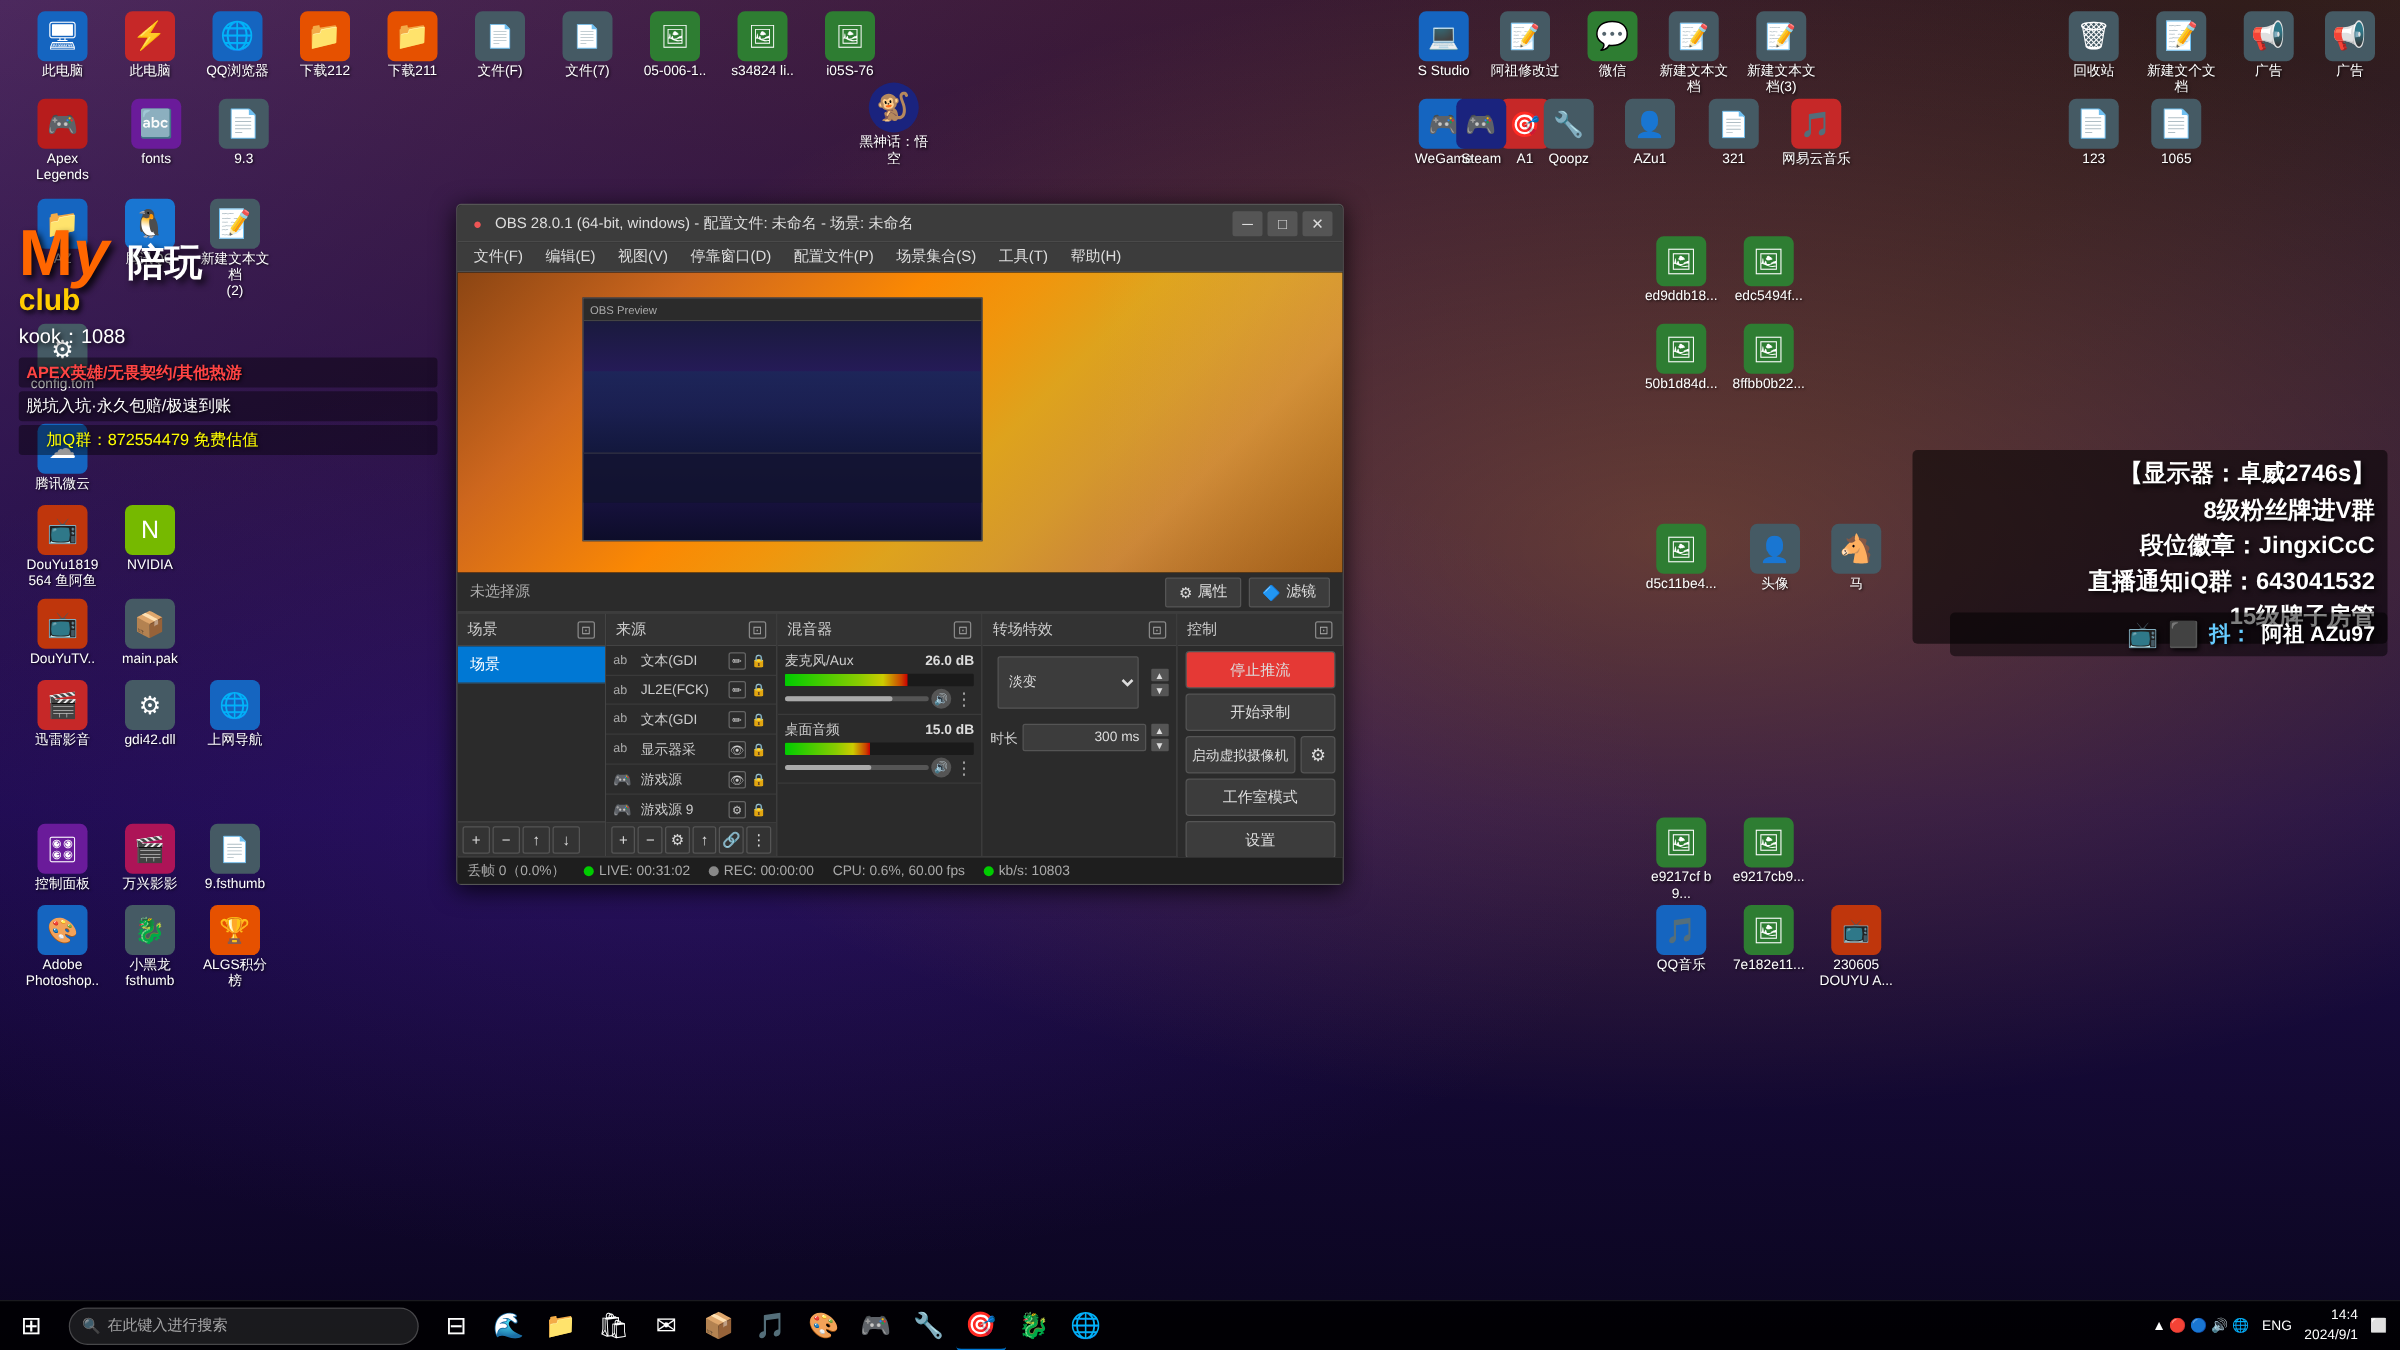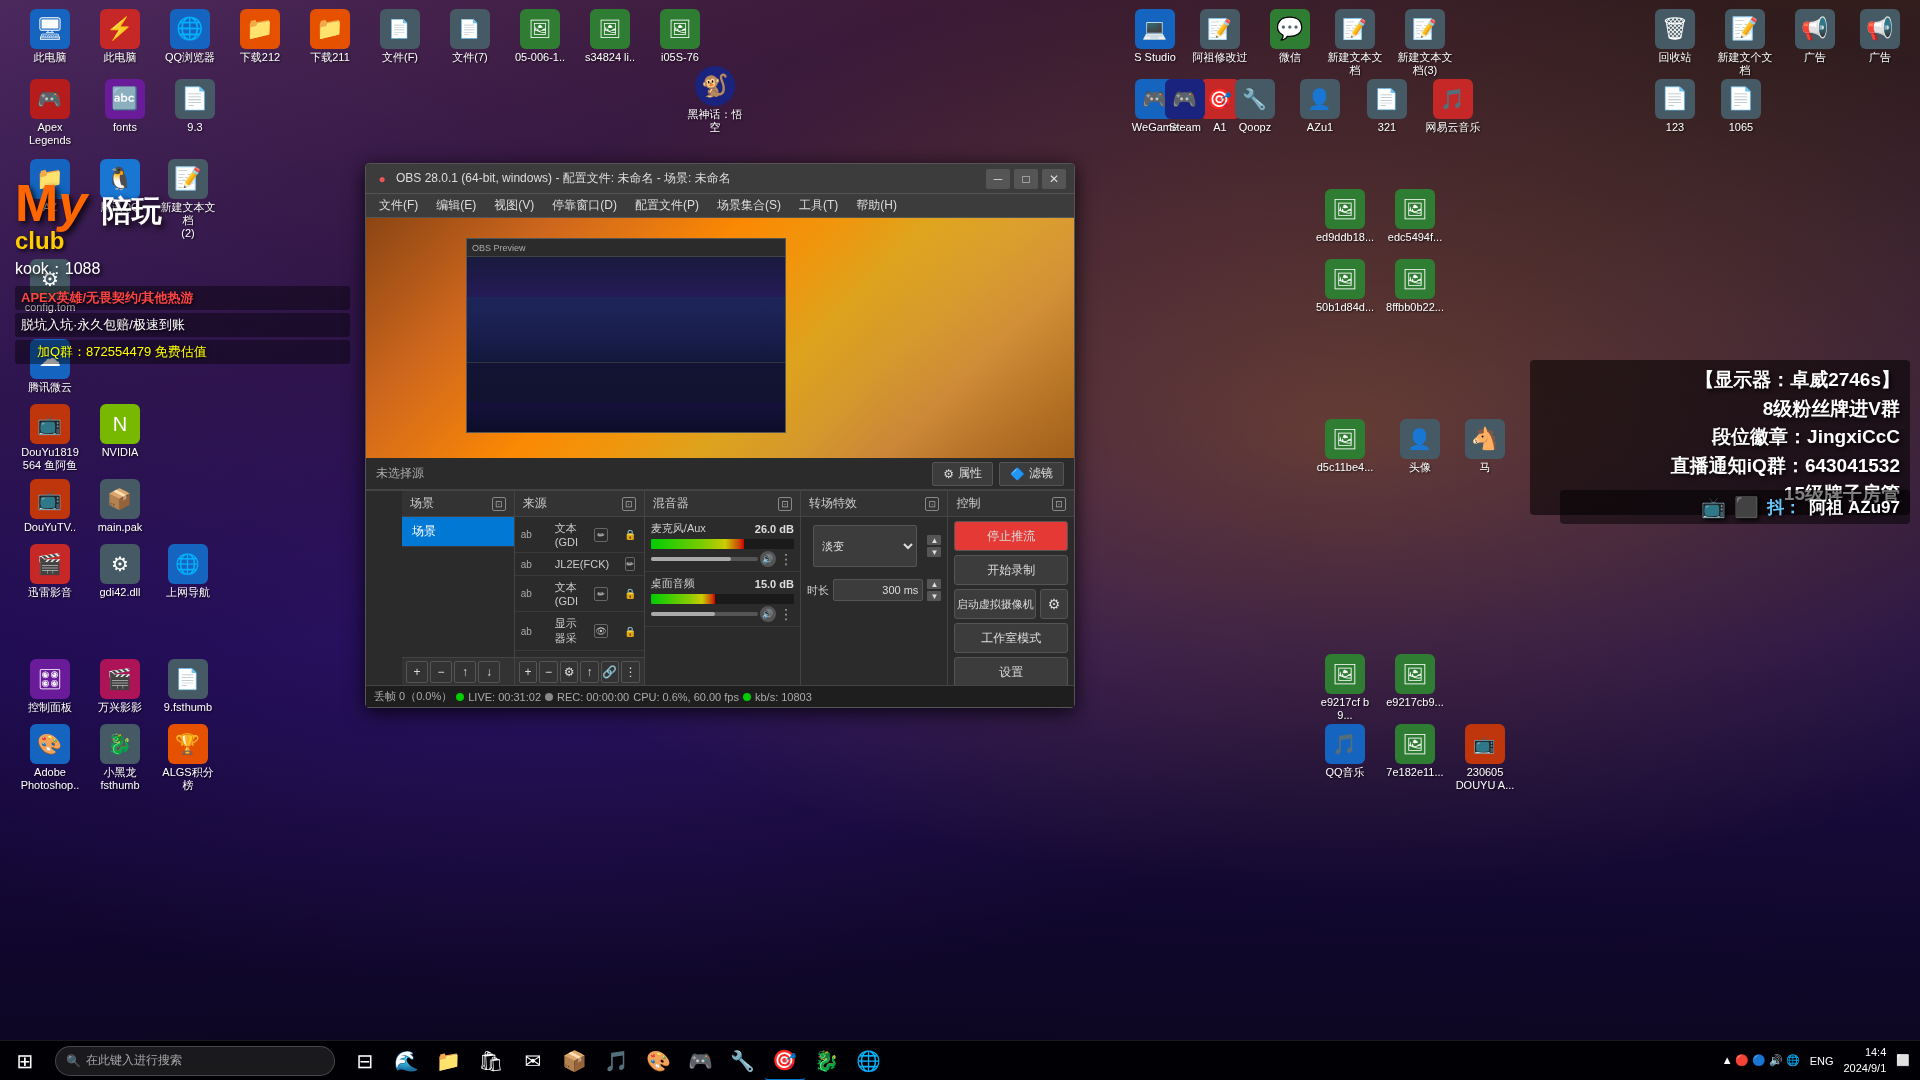--- a/index.html
+++ b/index.html
@@ -273,21 +273,20 @@
       gap: 4px;
     }
 
     
     .obs-bottom-panel {
       display: flex;
       flex: 1;
       border-top: 1px solid #444;
       overflow: hidden;
       min-height: 0;
-      padding-left: 36px;
     }
 
     
     .obs-panel {
       display: flex;
       flex-direction: column;
       border-right: 1px solid #444;
       overflow: hidden;
     }
     .obs-panel-header {
@@ -333,21 +332,21 @@
 
     
     .panel-sources { width: 150px; }
     .source-item {
       padding: 4px 6px;
       font-size: 11px;
       color: #ccc;
       cursor: pointer;
       display: flex;
       align-items: center;
-      gap: 16px;
+      gap: 4px;
       border-bottom: 1px solid #3a3a3a;
     }
     .source-type-badge {
       font-size: 10px;
       color: #aaa;
       min-width: 18px;
     }
     .source-vis-icon {
       width: 14px;
       height: 14px;
@@ -537,21 +536,21 @@
     
     .obs-statusbar {
       height: 22px;
       background: #1e1e1e;
       display: flex;
       align-items: center;
       padding: 0 8px;
       font-size: 11px;
       color: #aaa;
       border-top: 1px solid #444;
-      gap: 4px;
+      gap: 15px;
       flex-shrink: 0;
     }
     .status-indicator {
       display: flex;
       align-items: center;
       gap: 4px;
     }
     .status-dot-green {
       width: 8px;
       height: 8px;

